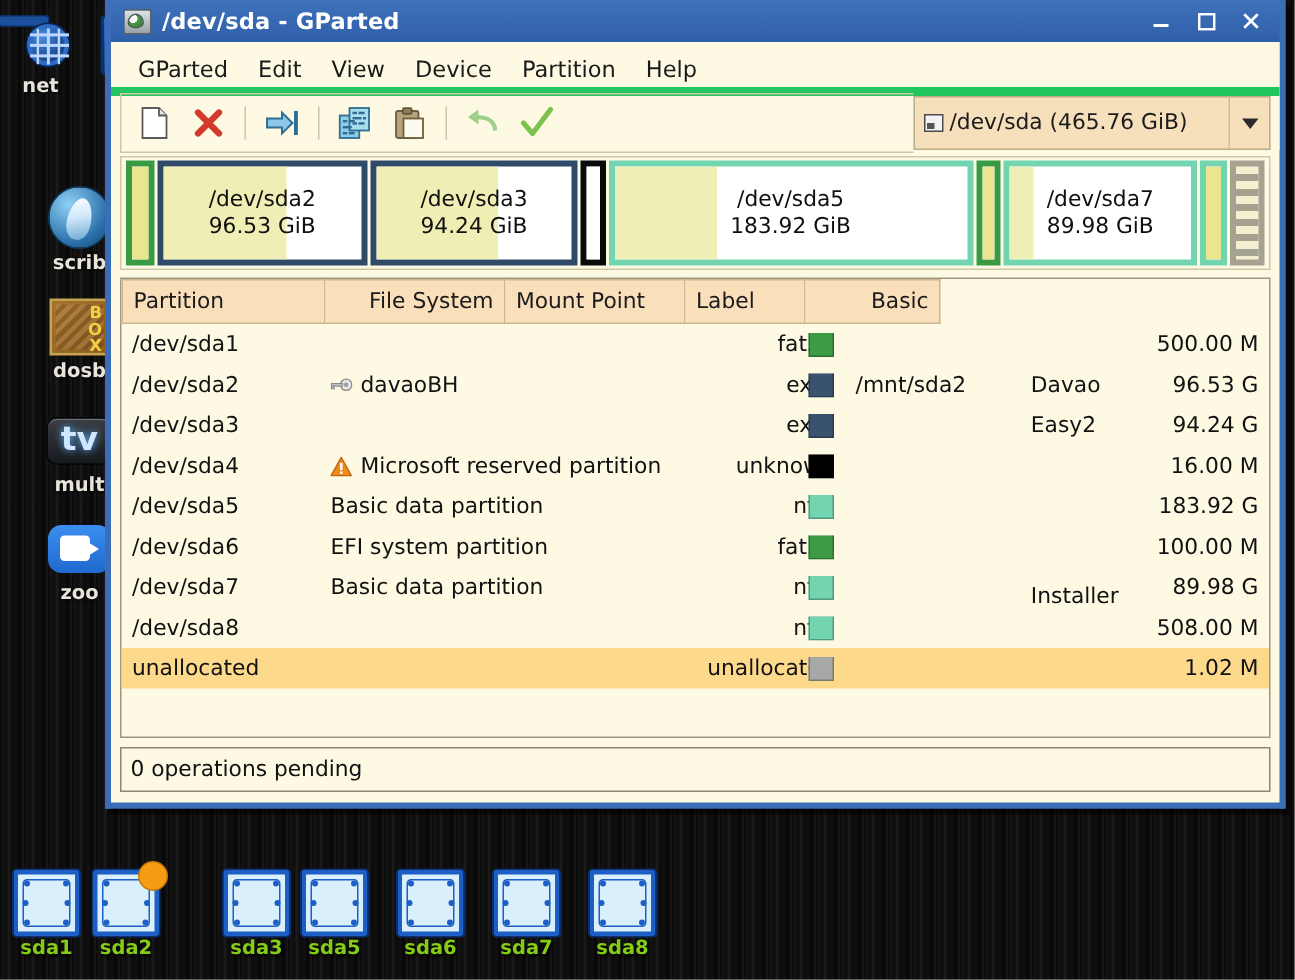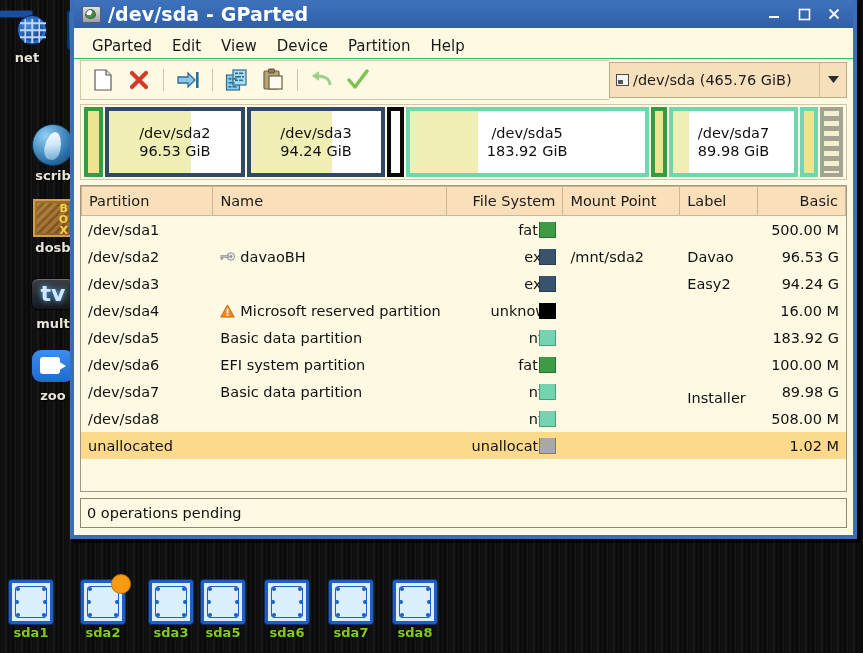--- a/index.html
+++ b/index.html
@@ -178,21 +178,21 @@
     background: linear-gradient(180deg,#dfe3e6,#9aa2a8);
     border:1px solid #5a6268; border-radius:2px;
   }
   .title-ico::after{
     content:""; position:absolute; left:2px; top:2px; width:9px; height:8px;
     border-radius:50% 50% 50% 50% / 60% 60% 40% 40%;
     background: radial-gradient(circle at 30% 30%, #ffffff 35%, #4a9b4a 36%, #2e7a2e);
     border:1px solid #4e5a52;
   }
   .title-text {
-    font-size:19px; font-weight:bold; letter-spacing:.1px;
+    font-size:15px; font-weight:bold; letter-spacing:.1px;
     flex:1; white-space:nowrap; overflow:hidden;
   }
   .wbtn {
     width:30px; height:26px; display:flex; align-items:center; justify-content:center;
     color:#fff; font-size:16px; line-height:1;
   }
   .wbtn svg{ display:block; }
 
   .win-body {
     background:#fdf9e3;
@@ -209,21 +209,21 @@
     background:#fdf9e3;
   }
   .menubar > div { padding:3px 10px; white-space:nowrap; }
 
   
   .toolbar {
     height:42px;
     display:flex; align-items:center;
     padding:0 6px;
     background:#fdf9e3;
-    border-top:1px solid #22c55e;
+    border-top:6px solid #22c55e;
     position:relative;
   }
   .tb-frame{
     flex:1; height:40px; display:flex; align-items:center;
     border:1px solid #cfc7a6; border-right:none;
     padding-left:4px;
   }
   .tbtn {
     width:36px; height:34px;
     display:flex; align-items:center; justify-content:center;
@@ -380,21 +380,21 @@
 
 <div id="drive-row">
     <div class="drive-icon" style="left: 0px; top: 580px;"><div class="drive-box">
         <span class="dot d1"></span>
         <span class="dot d2"></span>
         <span class="dot d3"></span>
         <span class="dot d4"></span>
         <span class="dot d5"></span>
         <span class="dot d6"></span>
       </div><span>sda1</span></div>
-    <div class="drive-icon" style="left: 72px; top: 580px;"><div class="drive-box">
+    <div class="drive-icon" style="left: 53px; top: 580px;"><div class="drive-box">
         <span class="dot d1"></span>
         <span class="dot d2"></span>
         <span class="dot d3"></span>
         <span class="dot d4"></span>
         <span class="dot d5"></span>
         <span class="dot d6"></span>
         <span class="mount-badge"></span>
       </div><span>sda2</span></div>
     <div class="drive-icon" style="left: 140px; top: 580px;"><div class="drive-box">
         <span class="dot d1"></span>
@@ -585,21 +585,20 @@
         </div>
         <div class="pblock" style="flex: 1.6 1 0px; border-color: rgb(114, 213, 176);">
           <div class="used" style="width: 100%; background: rgb(233, 230, 143);"></div>
         </div>
         <div class="pblock hatch" style="flex: 2.2 1 0px; border-color: rgb(166, 162, 145);"></div>
       </div>
 
     <div class="table-wrap">
       <div class="thead" id="thead">
           <div class="th" style="width: 136px;">Partition</div>
-          <div class="th" style="width: 240px; flex: 1 1 auto;">Name</div>
           <div class="th r" style="width: 120px;">File System</div>
           <div class="th" style="width: 120px;">Mount Point</div>
           <div class="th" style="width: 80px;">Label</div>
           <div class="th r" style="width: 90px;">Basic</div>
         </div>
       <div class="tbody" id="tbody">
           <div class="tr">
             <div class="td" style="width: 136px; align-items: center;">
               <span>/dev/sda1</span>
             </div>

